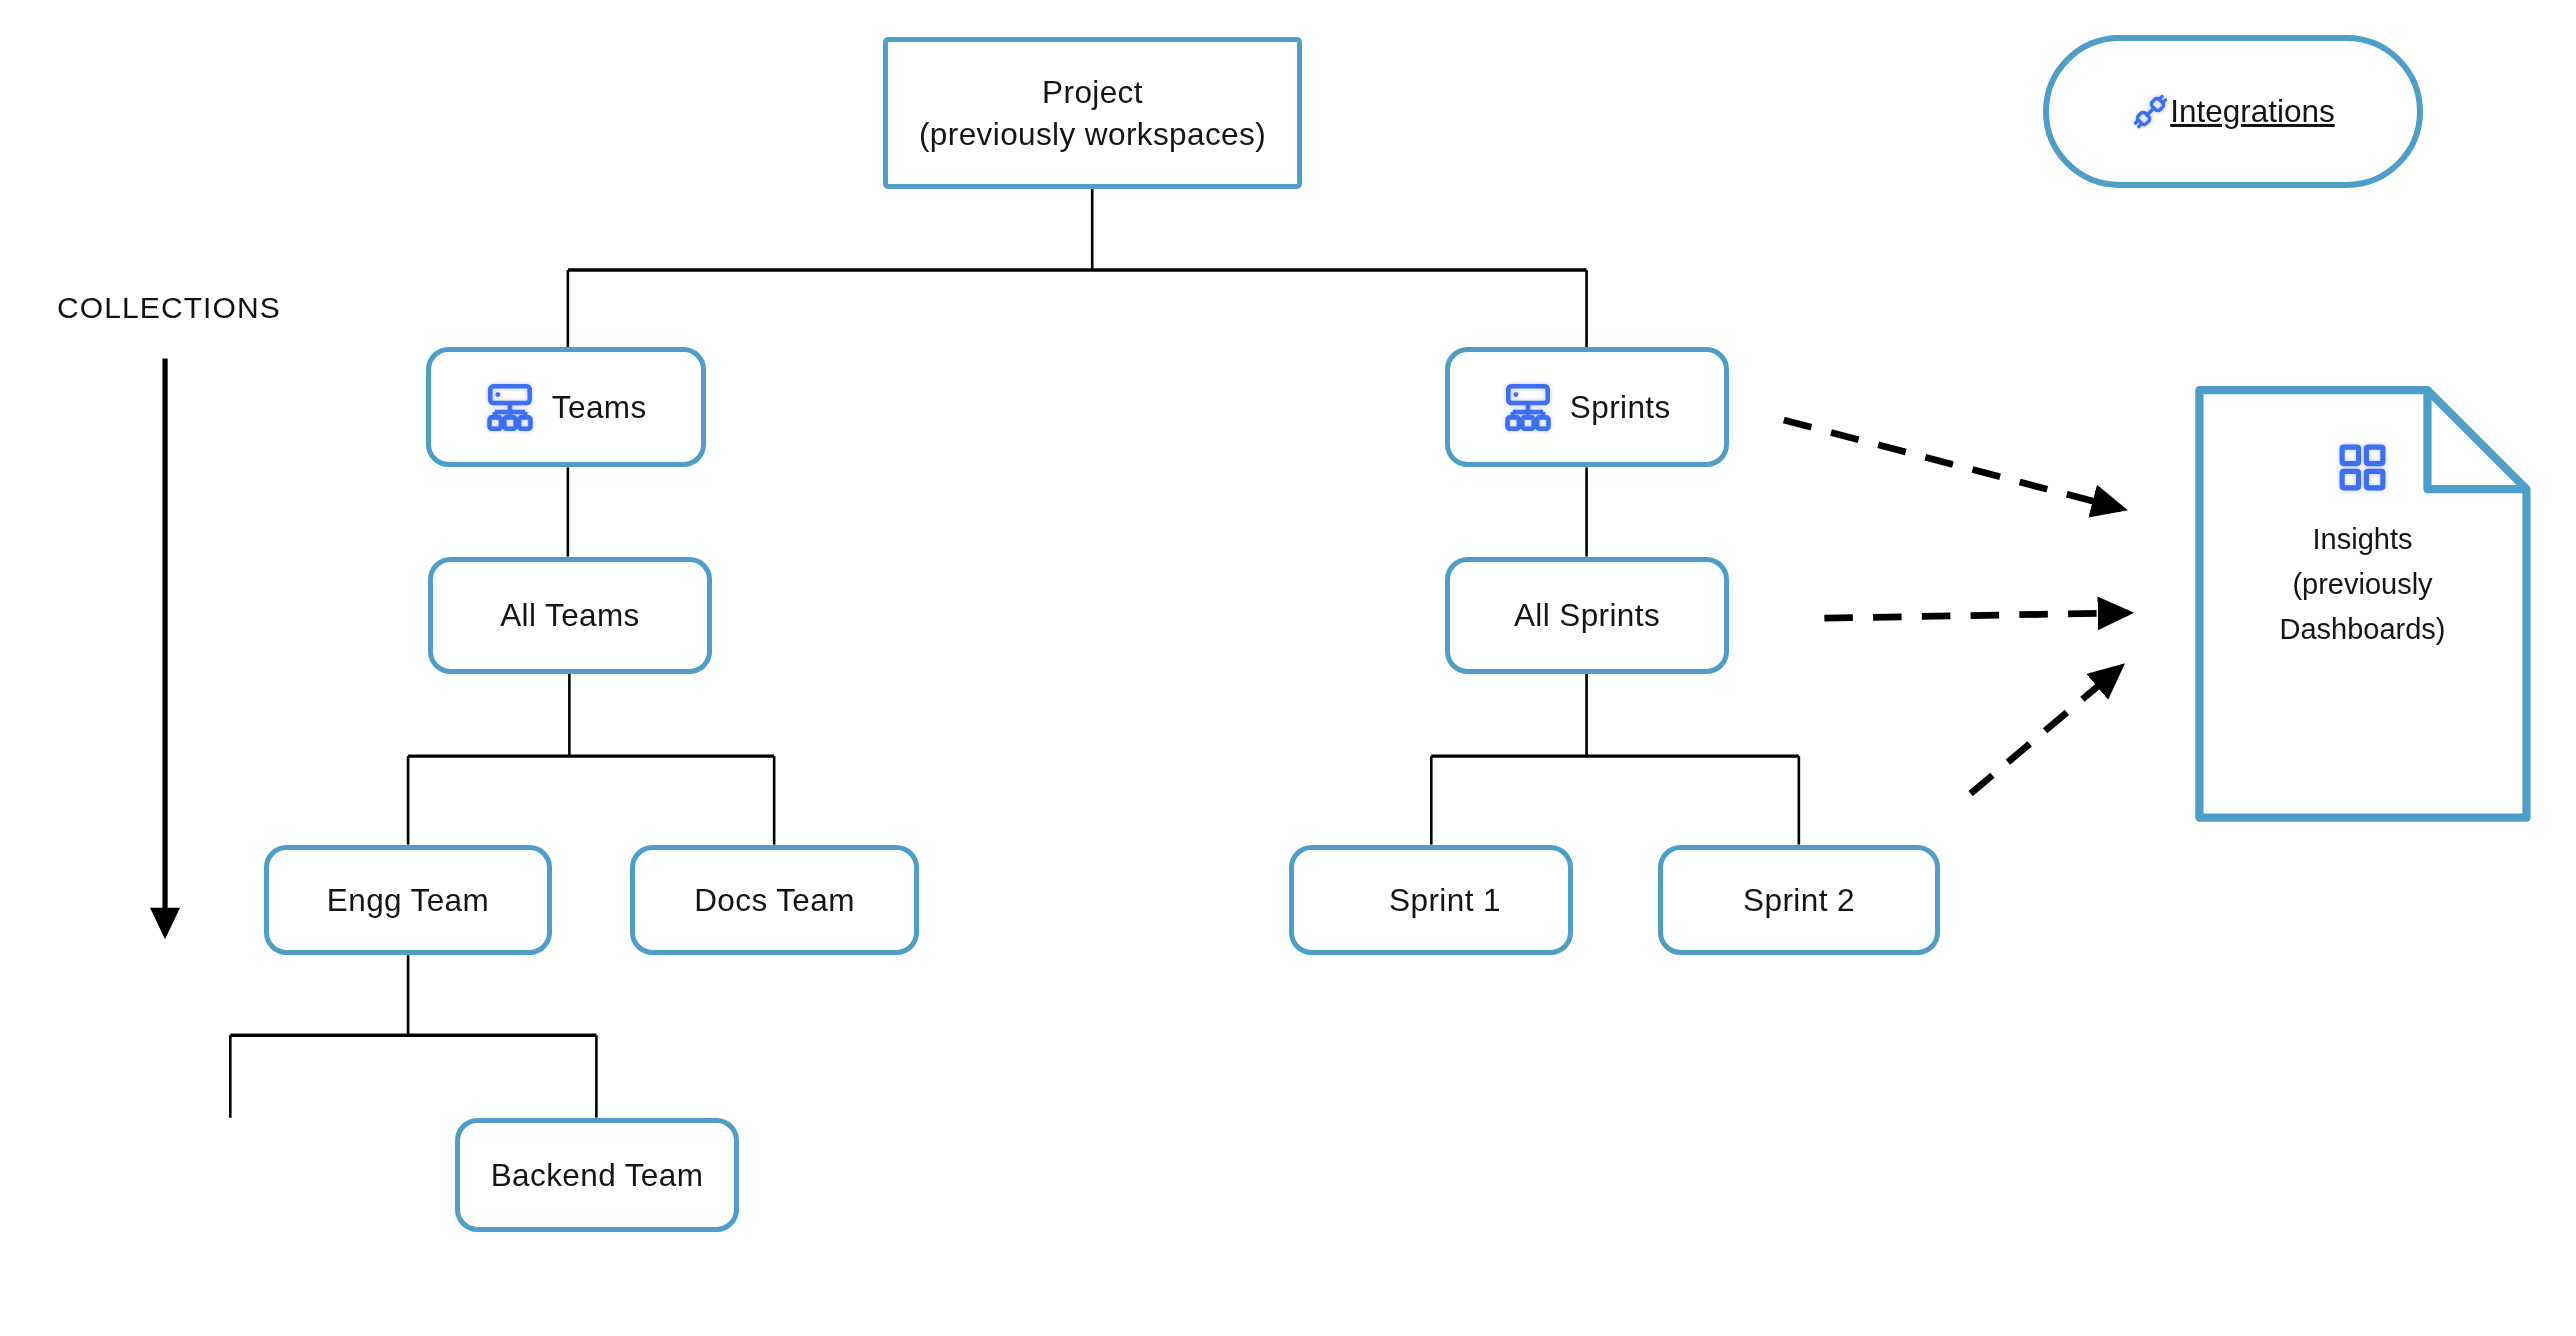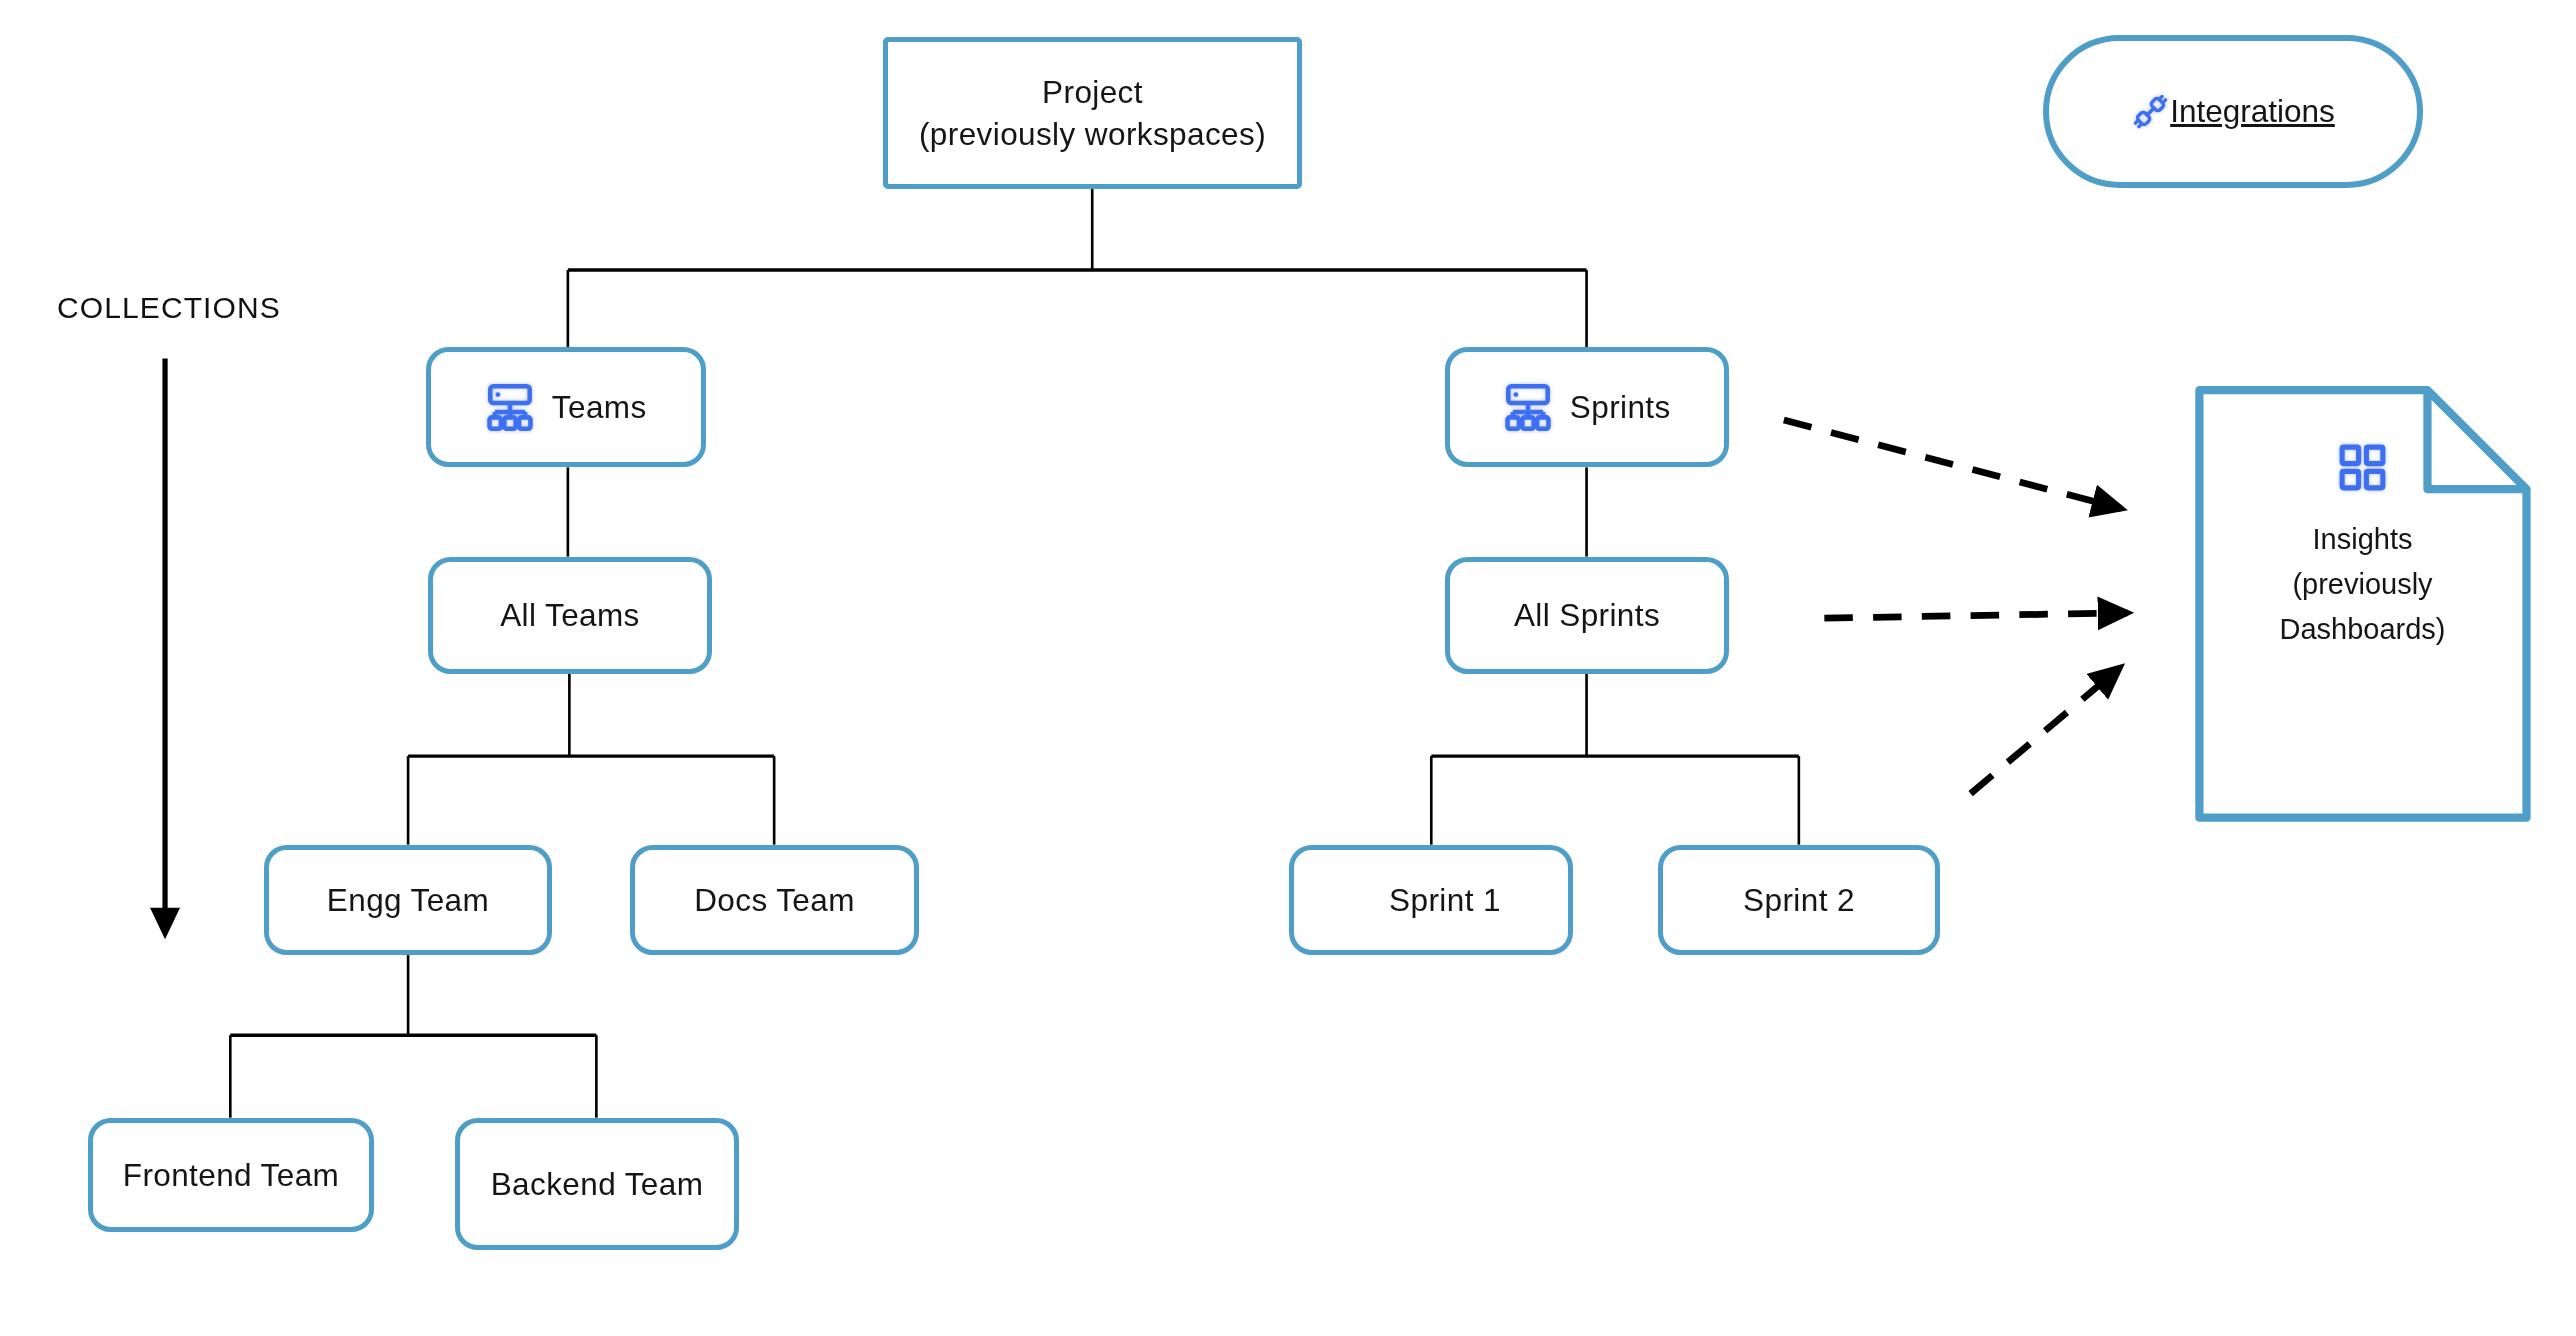--- a/index.html
+++ b/index.html
@@ -181,25 +181,22 @@
   </div>
 
   <div class="node" style="left:1289px;top:845px;width:284px;height:110px;padding-left:28px;">
     <span class="lbl">Sprint 1</span>
   </div>
 
   <div class="node" style="left:1658px;top:845px;width:282px;height:110px;">
     <span class="lbl">Sprint 2</span>
   </div>
 
-  <div class="node" style="left:88px;top:1118px;width:286px;height:114px;">
-    <span class="lbl">Frontend Team</span>
-  </div>
-
-  <div class="node" style="left:455px;top:1118px;width:284px;height:132px;">
+
+  <div class="node" style="left:455px;top:1118px;width:284px;height:114px;">
     <span class="lbl">Backend Team</span>
   </div>
 
   <div class="doc-content">
     <svg class="icon grid-ic" width="47" height="47" viewBox="0 0 60 60">
       <g stroke="#3D6FF0" stroke-width="6.5" fill="none">
         <rect x="4" y="4" width="21" height="21" rx="2"></rect>
         <rect x="35" y="4" width="21" height="21" rx="2"></rect>
         <rect x="4" y="35" width="21" height="21" rx="2"></rect>
         <rect x="35" y="35" width="21" height="21" rx="2"></rect>

